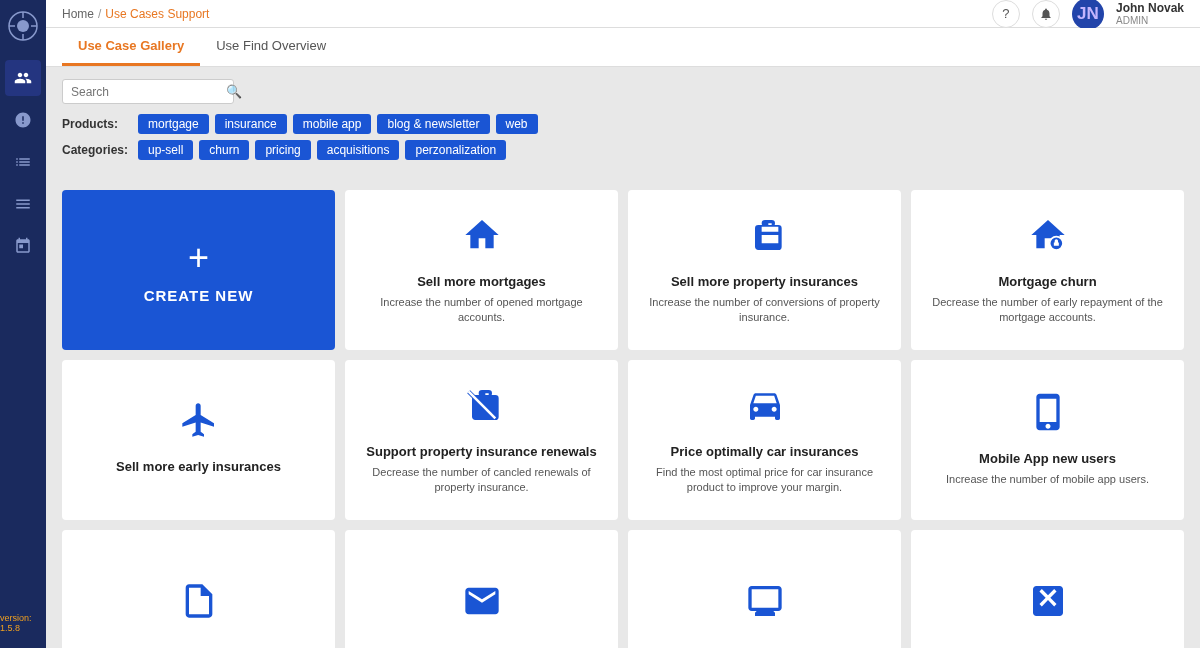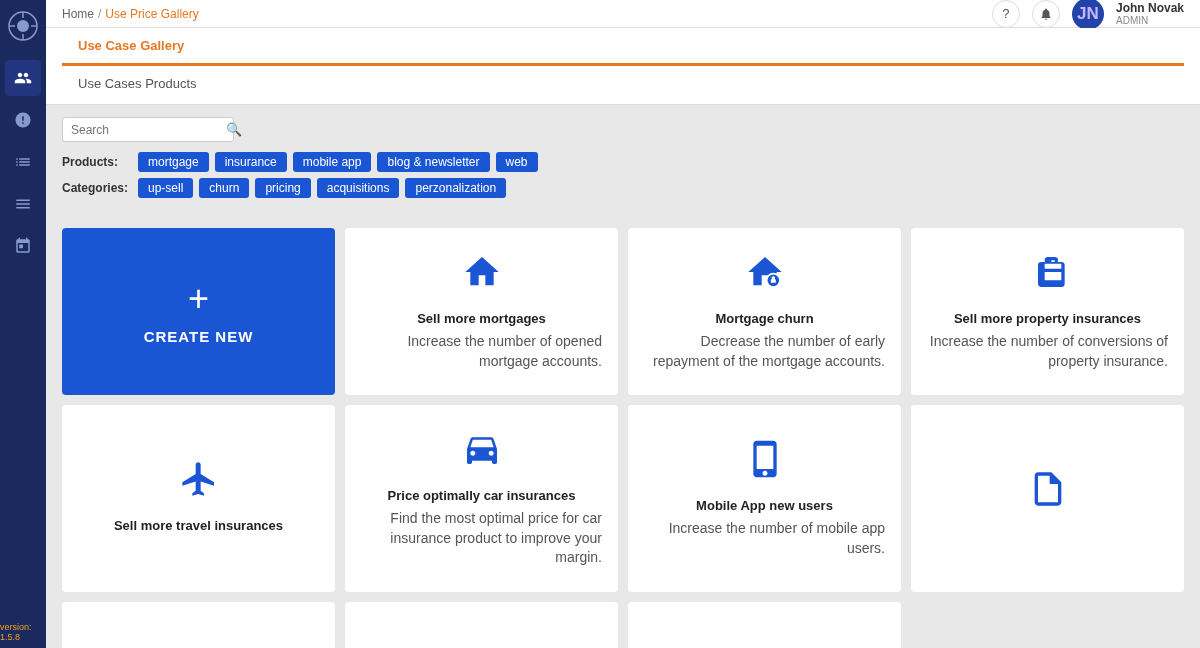--- a/index.html
+++ b/index.html
@@ -30,21 +30,21 @@
       align-items: center;
       justify-content: center;
       margin-bottom: 6px;
       border-radius: 4px;
       cursor: pointer;
       color: #8899cc;
     }
     .sidebar-item.active { background: #243580; color: #fff; }
     .sidebar-version {
       position: absolute;
-      bottom: 6px;
+      bottom: 15px;
       font-size: 9px;
       color: #f0a020;
     }
 
     
     .main-wrapper {
       flex: 1;
       display: flex;
       flex-direction: column;
       overflow: hidden;
@@ -99,21 +99,20 @@
     .topbar-user-role { font-size: 10px; color: #888; text-transform: uppercase; }
 
     
     .subnav {
       background: #fff;
       border-bottom: 1px solid #ddd;
       display: flex;
       padding: 0 16px;
       gap: 0;
       flex-shrink: 0;
-      flex-direction: column;
     }
     .subnav-tab {
       padding: 10px 16px;
       font-size: 13px;
       cursor: pointer;
       color: #555;
       border-bottom: 3px solid transparent;
       text-decoration: none;
     }
     .subnav-tab.active {
@@ -186,21 +185,21 @@
       transition: box-shadow 0.2s;
     }
     .card-create {
       background: #1a55d4;
       color: #fff;
     }
     .card-create-icon { font-size: 36px; margin-bottom: 8px; }
     .card-create-label { font-size: 15px; font-weight: bold; letter-spacing: 1px; }
     .card-icon { color: #1a55d4; font-size: 36px; margin-bottom: 10px; }
     .card-title { font-size: 13px; font-weight: bold; color: #222; text-align: center; margin-bottom: 6px; }
-    .card-desc { font-size: 14px; color: #555; text-align: right; line-height: 1.4; }
+    .card-desc { font-size: 11px; color: #555; text-align: center; line-height: 1.4; }
   </style>
 </head>
 <body>
 
 <aside class="sidebar">
   <div class="sidebar-logo">
     <svg viewBox="0 0 30 30" fill="none">
       <circle cx="15" cy="15" r="14" stroke="#8899cc" stroke-width="1.5"></circle>
       <circle cx="15" cy="15" r="6" fill="#8899cc"></circle>
       <line x1="15" y1="1" x2="15" y2="7" stroke="#8899cc" stroke-width="1.5"></line>
@@ -236,21 +235,21 @@
   </div>
   <span class="sidebar-version">version: 1.5.8</span>
 </aside>
 
 <div class="main-wrapper">
 
   <header class="topbar">
     <div class="topbar-breadcrumb">
       <a href="#">Home</a>
       <span class="sep">/</span>
-      <span class="active">Use Price Gallery</span>
+      <span class="active">Use Cases Support</span>
     </div>
     <div class="topbar-actions">
       <div class="topbar-icon-btn">
         <span>?</span>
       </div>
       <div class="topbar-icon-btn">
         <svg width="14" height="14" viewBox="0 0 24 24" fill="#555">
             <path d="M12 22c1.1 0 2-.9 2-2h-4c0 1.1.9 2 2 2zm6-6v-5c0-3.07-1.64-5.64-4.5-6.32V4c0-.83-.67-1.5-1.5-1.5s-1.5.67-1.5 1.5v.68C7.63 5.36 6 7.92 6 11v5l-2 2v1h16v-1l-2-2z"></path>
           </svg>
       </div>
@@ -262,21 +261,21 @@
         <span class="topbar-user-role">ADMIN</span>
       </div>
     </div>
   </header>
 
   <nav class="subnav">
     <a class="subnav-tab active" href="#">
       <span>Use Case Gallery</span>
     </a>
     <a class="subnav-tab" href="#">
-      <span>Use Cases Products</span>
+      <span>Use Find Overview</span>
     </a>
   </nav>
 
   <div class="filterbar">
     <div class="search-box">
       <input type="text" placeholder="Search" style="">
       <span class="search-icon">🔍</span>
     </div>
     <div class="filter-row">
       <span class="filter-label">Products:</span>
@@ -310,48 +309,59 @@
               <path d="M10 20v-6h4v6h5v-8h3L12 3 2 12h3v8z"></path>
             </svg>
         </div>
         <div class="card-title">Sell more mortgages</div>
         <div class="card-desc">Increase the number of opened mortgage accounts.</div>
       </div>
 
       <div class="card">
         <div class="card-icon">
           <svg width="40" height="40" viewBox="0 0 24 24" fill="#1a55d4">
+              <path d="M20 6h-2.18c.07-.44.18-.84.18-1a2 2 0 00-2-2h-4a2 2 0 00-2 2c0 .16.11.56.18 1H8a2 2 0 00-2 2v11c0 1.11.89 2 2 2h12a2 2 0 002-2V8a2 2 0 00-2-2zm-6-1h2v1h-2V5zm-4 2h10v3H10V7zm0 5h10v5H10v-5z"></path>
+            </svg>
+        </div>
+        <div class="card-title">Sell more property insurances</div>
+        <div class="card-desc">Increase the number of conversions of property insurance.</div>
+      </div>
+
+      <div class="card">
+        <div class="card-icon">
+          <svg width="40" height="40" viewBox="0 0 24 24" fill="#1a55d4">
               <path d="M10 20v-6h4v6h5v-8h3L12 3 2 12h3v8z"></path>
               <circle cx="17" cy="17" r="4" fill="#1a55d4" stroke="#fff" stroke-width="1"></circle>
               <path d="M16 16.5v-1a1 1 0 012 0v1h.5v2h-3v-2H16z" fill="#fff"></path>
             </svg>
         </div>
         <div class="card-title">Mortgage churn</div>
         <div class="card-desc">Decrease the number of early repayment of the mortgage accounts.</div>
       </div>
 
       <div class="card">
         <div class="card-icon">
           <svg width="40" height="40" viewBox="0 0 24 24" fill="#1a55d4">
-              <path d="M20 6h-2.18c.07-.44.18-.84.18-1a2 2 0 00-2-2h-4a2 2 0 00-2 2c0 .16.11.56.18 1H8a2 2 0 00-2 2v11c0 1.11.89 2 2 2h12a2 2 0 002-2V8a2 2 0 00-2-2zm-6-1h2v1h-2V5zm-4 2h10v3H10V7zm0 5h10v5H10v-5z"></path>
-            </svg>
-        </div>
-        <div class="card-title">Sell more property insurances</div>
-        <div class="card-desc">Increase the number of conversions of property insurance.</div>
-      </div>
-
-      <div class="card">
-        <div class="card-icon">
-          <svg width="40" height="40" viewBox="0 0 24 24" fill="#1a55d4">
               <path d="M21 16v-2l-8-5V3.5c0-.83-.67-1.5-1.5-1.5S10 2.67 10 3.5V9l-8 5v2l8-2.5V19l-2 1.5V22l3.5-1 3.5 1v-1.5L13 19v-5.5l8 2.5z"></path>
             </svg>
         </div>
-        <div class="card-title">Sell more travel insurances</div>
-      </div>
-
+        <div class="card-title">Sell more early insurances</div>
+      </div>
+
+      <div class="card">
+        <div class="card-icon">
+          <svg width="40" height="40" viewBox="0 0 24 24" fill="#1a55d4">
+            <path d="M20 6h-2.18c.07-.44.18-.84.18-1a2 2 0 00-2-2h-4a2 2 0 00-2 2c0 .16.11.56.18 1H8a2 2 0 00-2 2v11c0 1.11.89 2 2 2h12a2 2 0 002-2V8a2 2 0 00-2-2zm-6-1h2v1h-2V5z"></path>
+            <line x1="4" y1="4" x2="20" y2="20" stroke="#1a55d4" stroke-width="2.5"></line>
+            <line x1="4" y1="4" x2="20" y2="20" stroke="white" stroke-width="1.5"></line>
+          </svg>
+        </div>
+        <div class="card-title">Support property insurance renewals</div>
+        <div class="card-desc">Decrease the number of cancled renewals of property insurance.</div>
+      </div>
 
       <div class="card">
         <div class="card-icon">
           <svg width="40" height="40" viewBox="0 0 24 24" fill="#1a55d4">
               <path d="M18.92 6.01C18.72 5.42 18.16 5 17.5 5h-11c-.66 0-1.21.42-1.42 1.01L3 12v8c0 .55.45 1 1 1h1c.55 0 1-.45 1-1v-1h12v1c0 .55.45 1 1 1h1c.55 0 1-.45 1-1v-8l-2.08-5.99zM6.5 16c-.83 0-1.5-.67-1.5-1.5S5.67 13 6.5 13s1.5.67 1.5 1.5S7.33 16 6.5 16zm11 0c-.83 0-1.5-.67-1.5-1.5s.67-1.5 1.5-1.5 1.5.67 1.5 1.5-.67 1.5-1.5 1.5zM5 11l1.5-4.5h11L19 11H5z"></path>
             </svg>
         </div>
         <div class="card-title">Price optimally car insurances</div>
         <div class="card-desc">Find the most optimal price for car insurance product to improve your margin.</div>
       </div>

